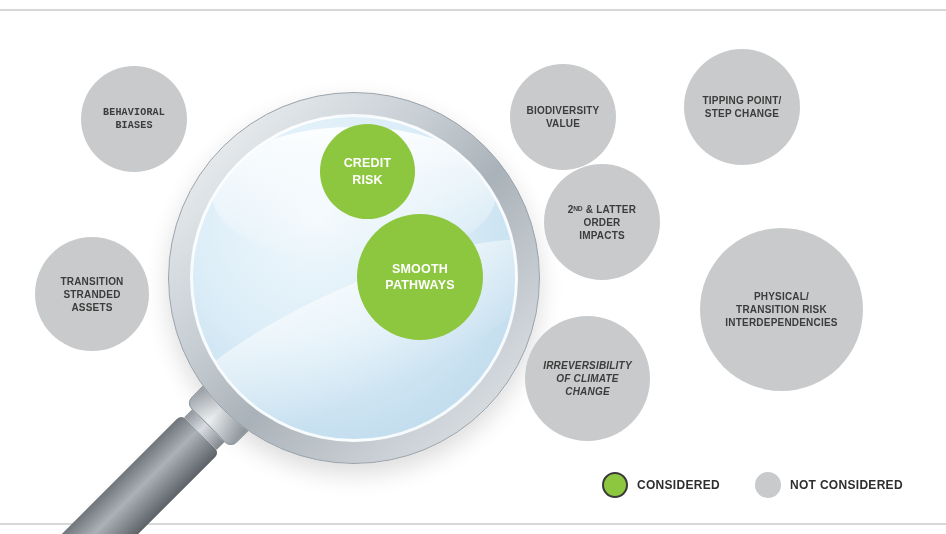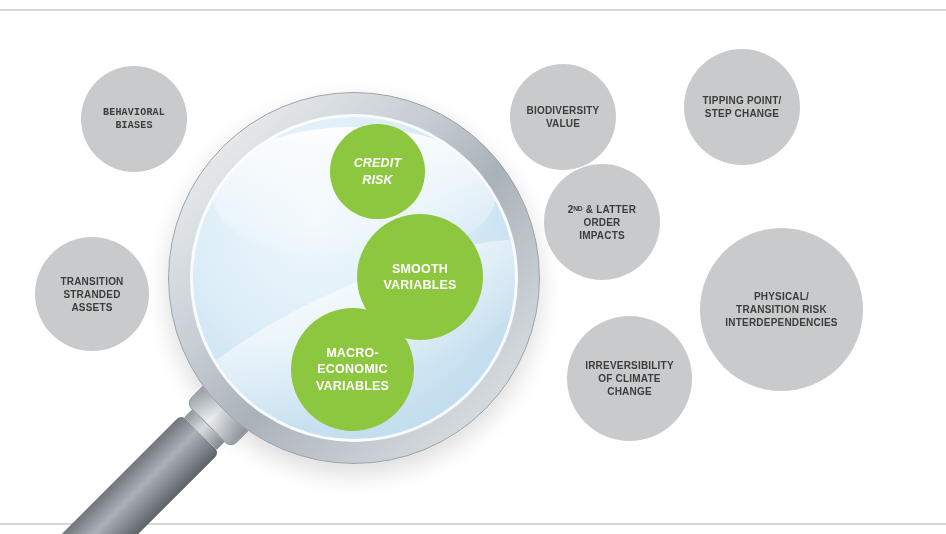--- a/index.html
+++ b/index.html
@@ -122,23 +122,23 @@
   }
   .gray .lbl { font-size: 10px; text-align: center; }
   .green .lbl { font-size: 12.5px; }
 
   .b-behavioral     { left: 81px;  top: 66px;  width: 106px; height: 106px; font-family: Liberation Mono, monospace; }
   .b-transition     { left: 35px;  top: 237px; width: 114px; height: 114px; }
   .b-biodiversity   { left: 510px; top: 64px;  width: 106px; height: 106px; }
   .b-tipping        { left: 684px; top: 49px;  width: 116px; height: 116px; }
   .b-secondorder    { left: 544px; top: 164px; width: 116px; height: 116px; }
   .b-physical       { left: 700px; top: 228px; width: 163px; height: 163px; }
-  .b-irreversibility{ left: 567px; top: 316px; width: 125px; height: 125px; }
-
-  .g-credit     { left: 330px; top: 124px; width: 95px;  height: 95px; font-style: italic; }
+  .b-irreversibility{ left: 525px; top: 316px; width: 125px; height: 125px; font-style: italic; }
+
+  .g-credit     { left: 320px; top: 124px; width: 95px;  height: 95px; }
   .g-historical { left: 220px; top: 179px; width: 137px; height: 137px; }
   .g-smooth     { left: 357px; top: 214px; width: 126px; height: 126px; }
   .g-macro      { left: 291px; top: 308px; width: 123px; height: 123px; }
 
   
   .legend {
     position: absolute;
     left: 602px;
     top: 472px;
     display: flex;
@@ -218,22 +218,23 @@
 OF CLIMATE
 CHANGE</span>
   </div>
 
   <div class="bubble green g-credit">
     <span class="lbl">CREDIT
 RISK</span>
   </div>
   <div class="bubble green g-smooth">
     <span class="lbl">SMOOTH
-VARIABLES</span>
-  </div>
-  <div class="bubble green g-macro">
-    <span class="lbl">MACRO-
-ECONOMIC
-VARIABLES</span>
-  </div>
-
+PATHWAYS</span>
+  </div>
+
+  <div class="legend">
+    <span class="swatch green"></span>
+    <span class="legend-label">CONSIDERED</span>
+    <span class="swatch grayswatch"></span>
+    <span class="legend-label">NOT CONSIDERED</span>
+  </div>
 
 </div>
 
 </body></html>

